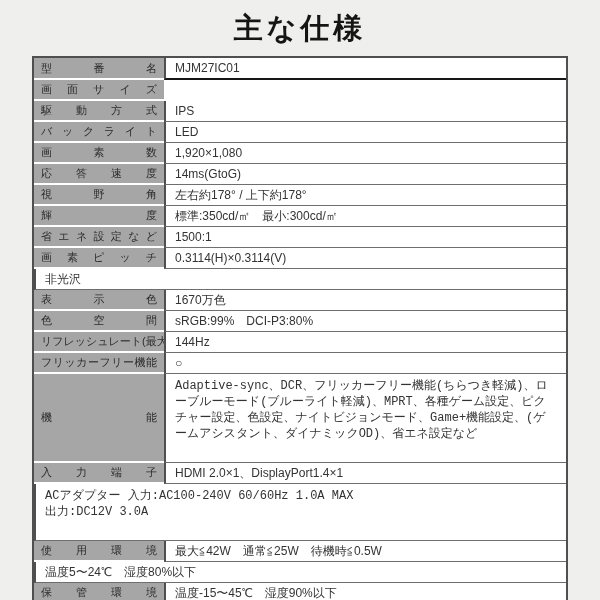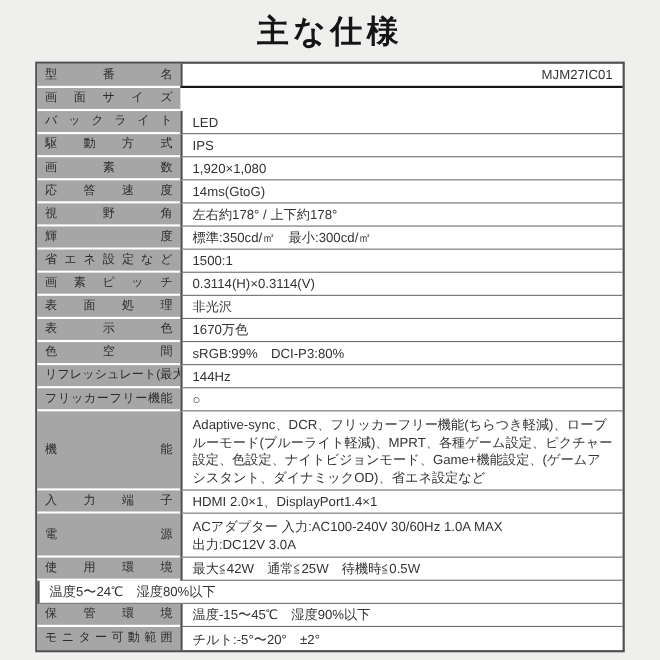--- a/index.html
+++ b/index.html
@@ -52,45 +52,45 @@
     line-height: 16px;
     padding: 2px 9px;
     border-left: 2px solid #4f4f4f;
     border-bottom: 1px solid #6e6e6e;
     display: flex;
     flex-direction: column;
     justify-content: center;
     white-space: pre-line;
     color: #333333;
   }
-  .row:first-child .cell-value { border-bottom: 2px solid #161616; text-align: right; }
+  .row:first-child .cell-value { border-bottom: 2px solid #161616; }
   .row:last-child .cell-label { border-bottom: none; }
   .row:last-child .cell-value { border-bottom: none; }
-  .row.multiline .cell-value { padding-top: 4px; padding-bottom: 3px; }
+  .row.multiline .cell-value { padding-top: 4px; padding-bottom: 20px; font-family: Liberation Mono, monospace; }
 </style>
 </head>
 <body>
 
 <h1 class="page-title">主な仕様</h1>
 
 <div class="spec-table">
   <div class="row">
     <div class="cell-label">型番名</div>
     <div class="cell-value">MJM27IC01</div>
   </div>
   <div class="row">
     <div class="cell-label">画面サイズ</div>
   </div>
   <div class="row">
+    <div class="cell-label">駆動方式</div>
+    <div class="cell-value">IPS</div>
+  </div>
+  <div class="row">
     <div class="cell-label">バックライト</div>
     <div class="cell-value">LED</div>
-  </div>
-  <div class="row">
-    <div class="cell-label">駆動方式</div>
-    <div class="cell-value">IPS</div>
   </div>
   <div class="row">
     <div class="cell-label">画素数</div>
     <div class="cell-value">1,920×1,080</div>
   </div>
   <div class="row">
     <div class="cell-label">応答速度</div>
     <div class="cell-value">14ms(GtoG)</div>
   </div>
   <div class="row">
@@ -103,21 +103,20 @@
   </div>
   <div class="row">
     <div class="cell-label">省エネ設定など</div>
     <div class="cell-value">1500:1</div>
   </div>
   <div class="row">
     <div class="cell-label">画素ピッチ</div>
     <div class="cell-value">0.3114(H)×0.3114(V)</div>
   </div>
   <div class="row">
-    <div class="cell-label">表面処理</div>
     <div class="cell-value">非光沢</div>
   </div>
   <div class="row">
     <div class="cell-label">表示色</div>
     <div class="cell-value">1670万色</div>
   </div>
   <div class="row">
     <div class="cell-label">色空間</div>
     <div class="cell-value">sRGB:99%　DCI-P3:80%</div>
   </div>
@@ -131,22 +130,21 @@
   </div>
   <div class="row multiline">
     <div class="cell-label">機能</div>
     <div class="cell-value">Adaptive-sync、DCR、フリッカーフリー機能(ちらつき軽減)、ローブルーモード(ブルーライト軽減)、MPRT、各種ゲーム設定、ピクチャー設定、色設定、ナイトビジョンモード、Game+機能設定、(ゲームアシスタント、ダイナミックOD)、省エネ設定など</div>
   </div>
   <div class="row">
     <div class="cell-label">入力端子</div>
     <div class="cell-value">HDMI 2.0×1、DisplayPort1.4×1</div>
   </div>
   <div class="row multiline">
-    <div class="cell-label">電源</div>
-    <div class="cell-value">ACアダプター 入力:AC100-240V 30/60Hz 1.0A MAX
+    <div class="cell-value">ACアダプター 入力:AC100-240V 60/60Hz 1.0A MAX
 出力:DC12V 3.0A</div>
   </div>
   <div class="row">
     <div class="cell-label">使用環境</div>
     <div class="cell-value">最大≦42W　通常≦25W　待機時≦0.5W</div>
   </div>
   <div class="row">
     <div class="cell-value">温度5〜24℃　湿度80%以下</div>
   </div>
   <div class="row">

